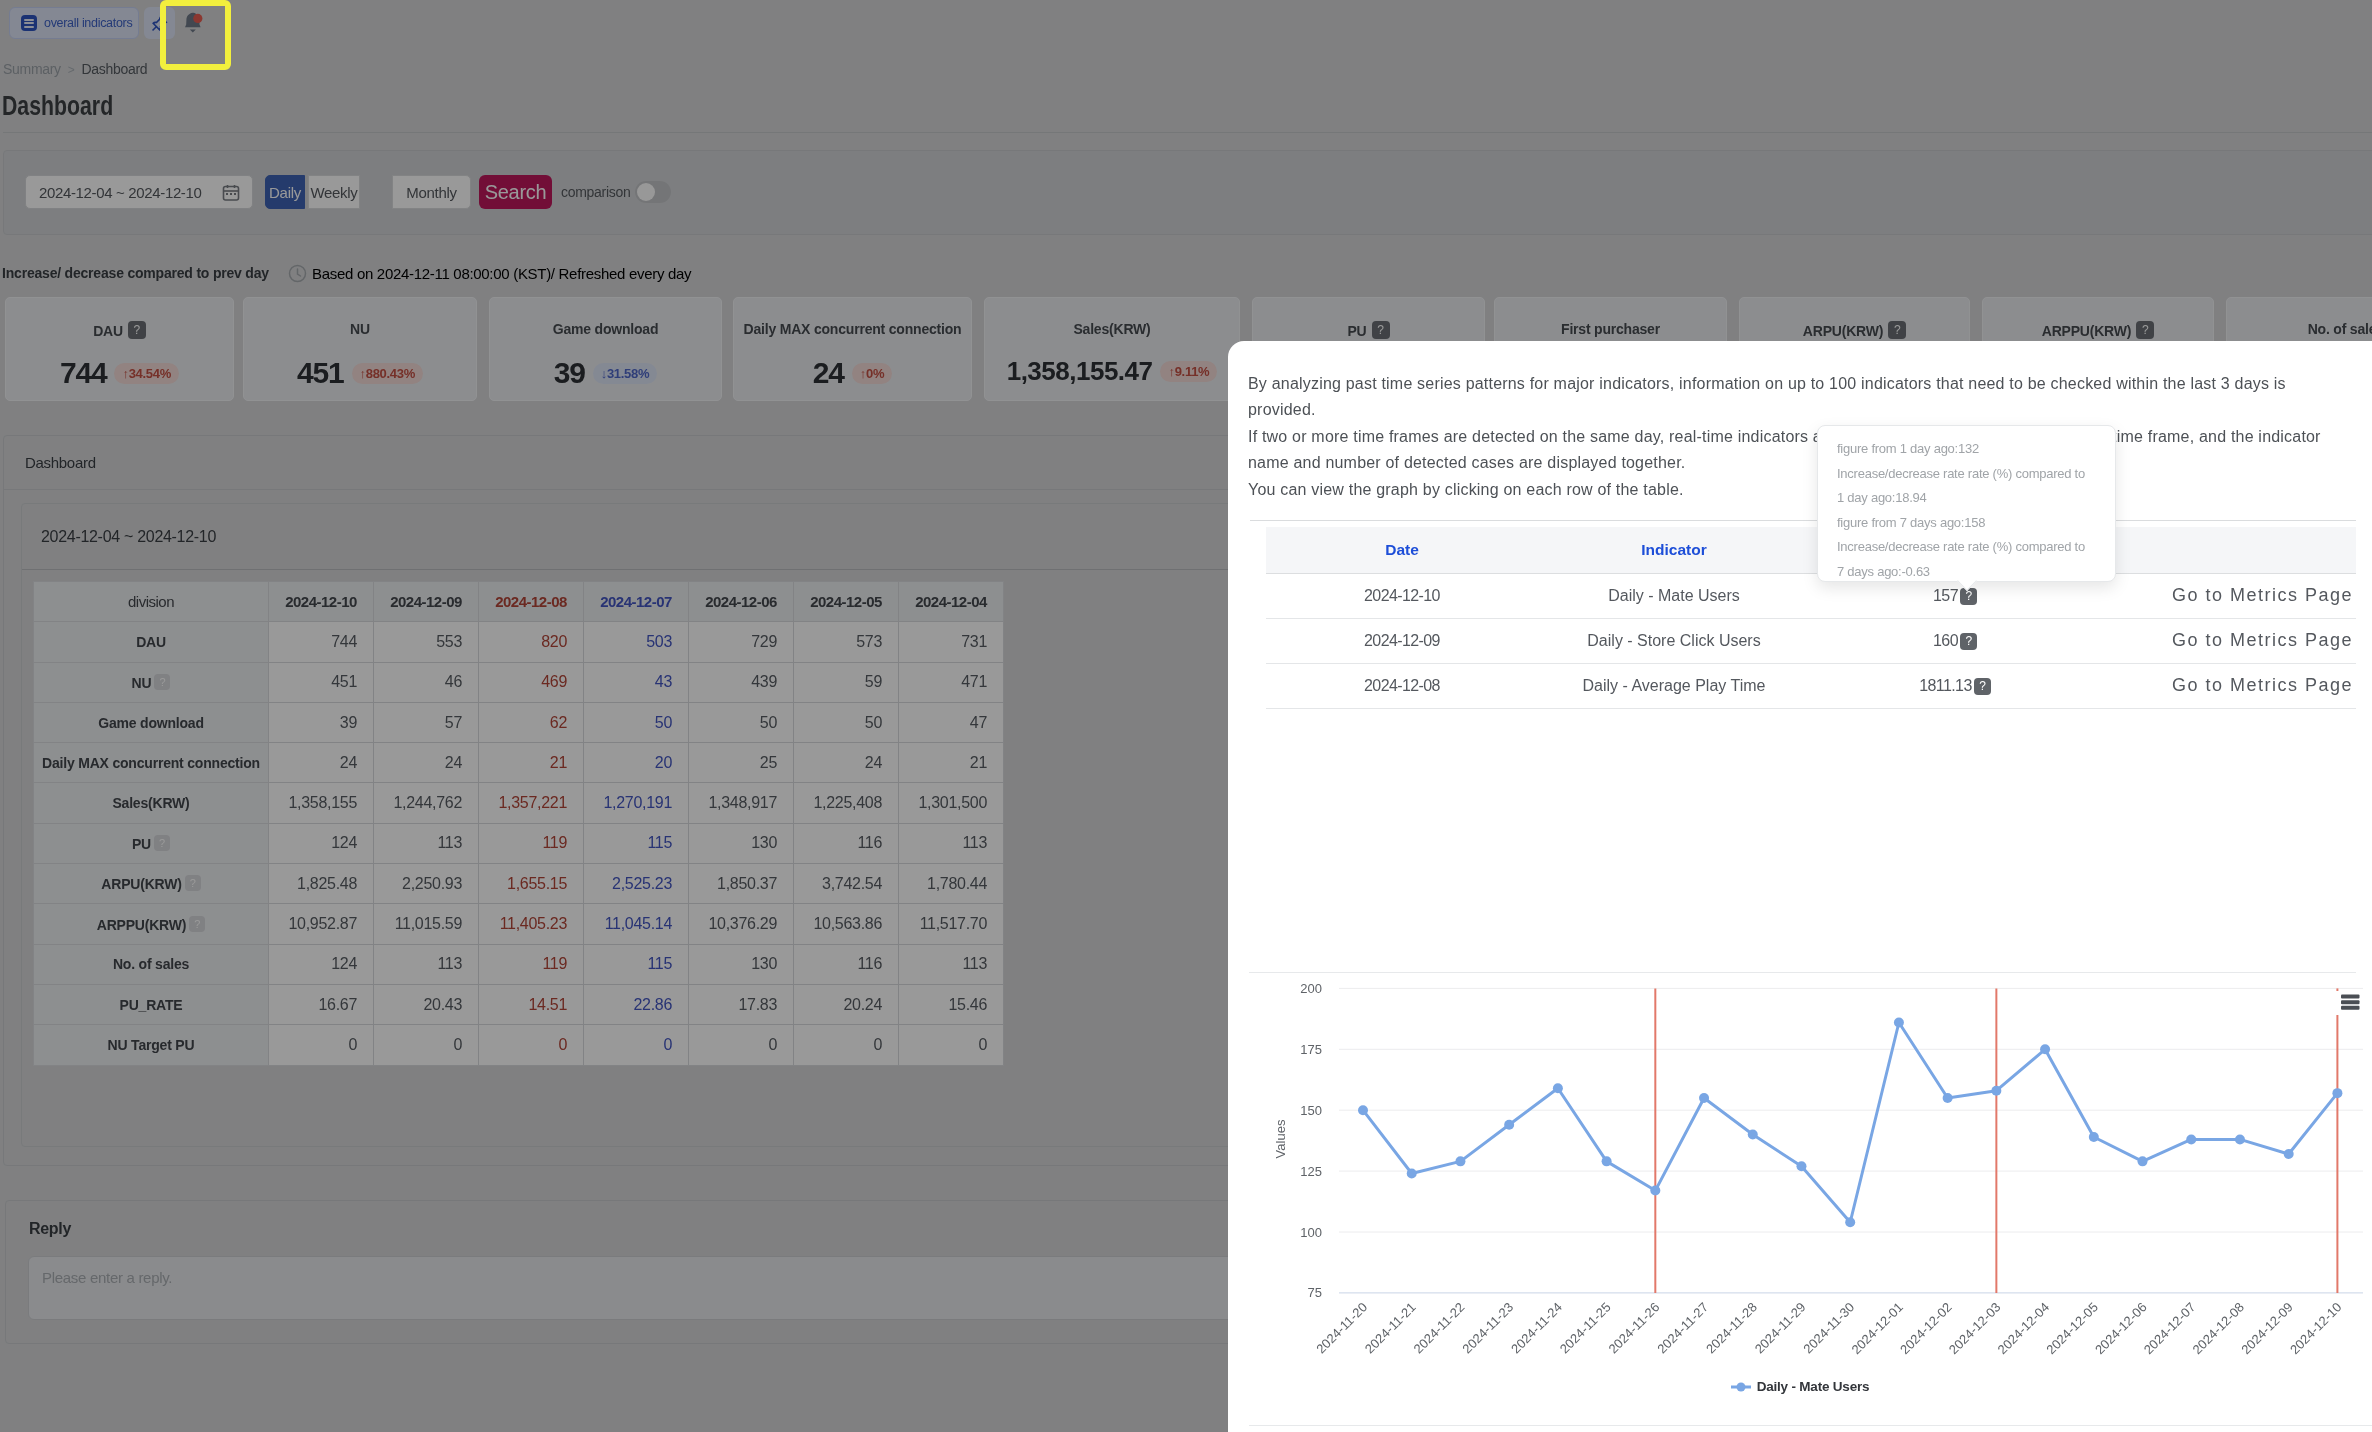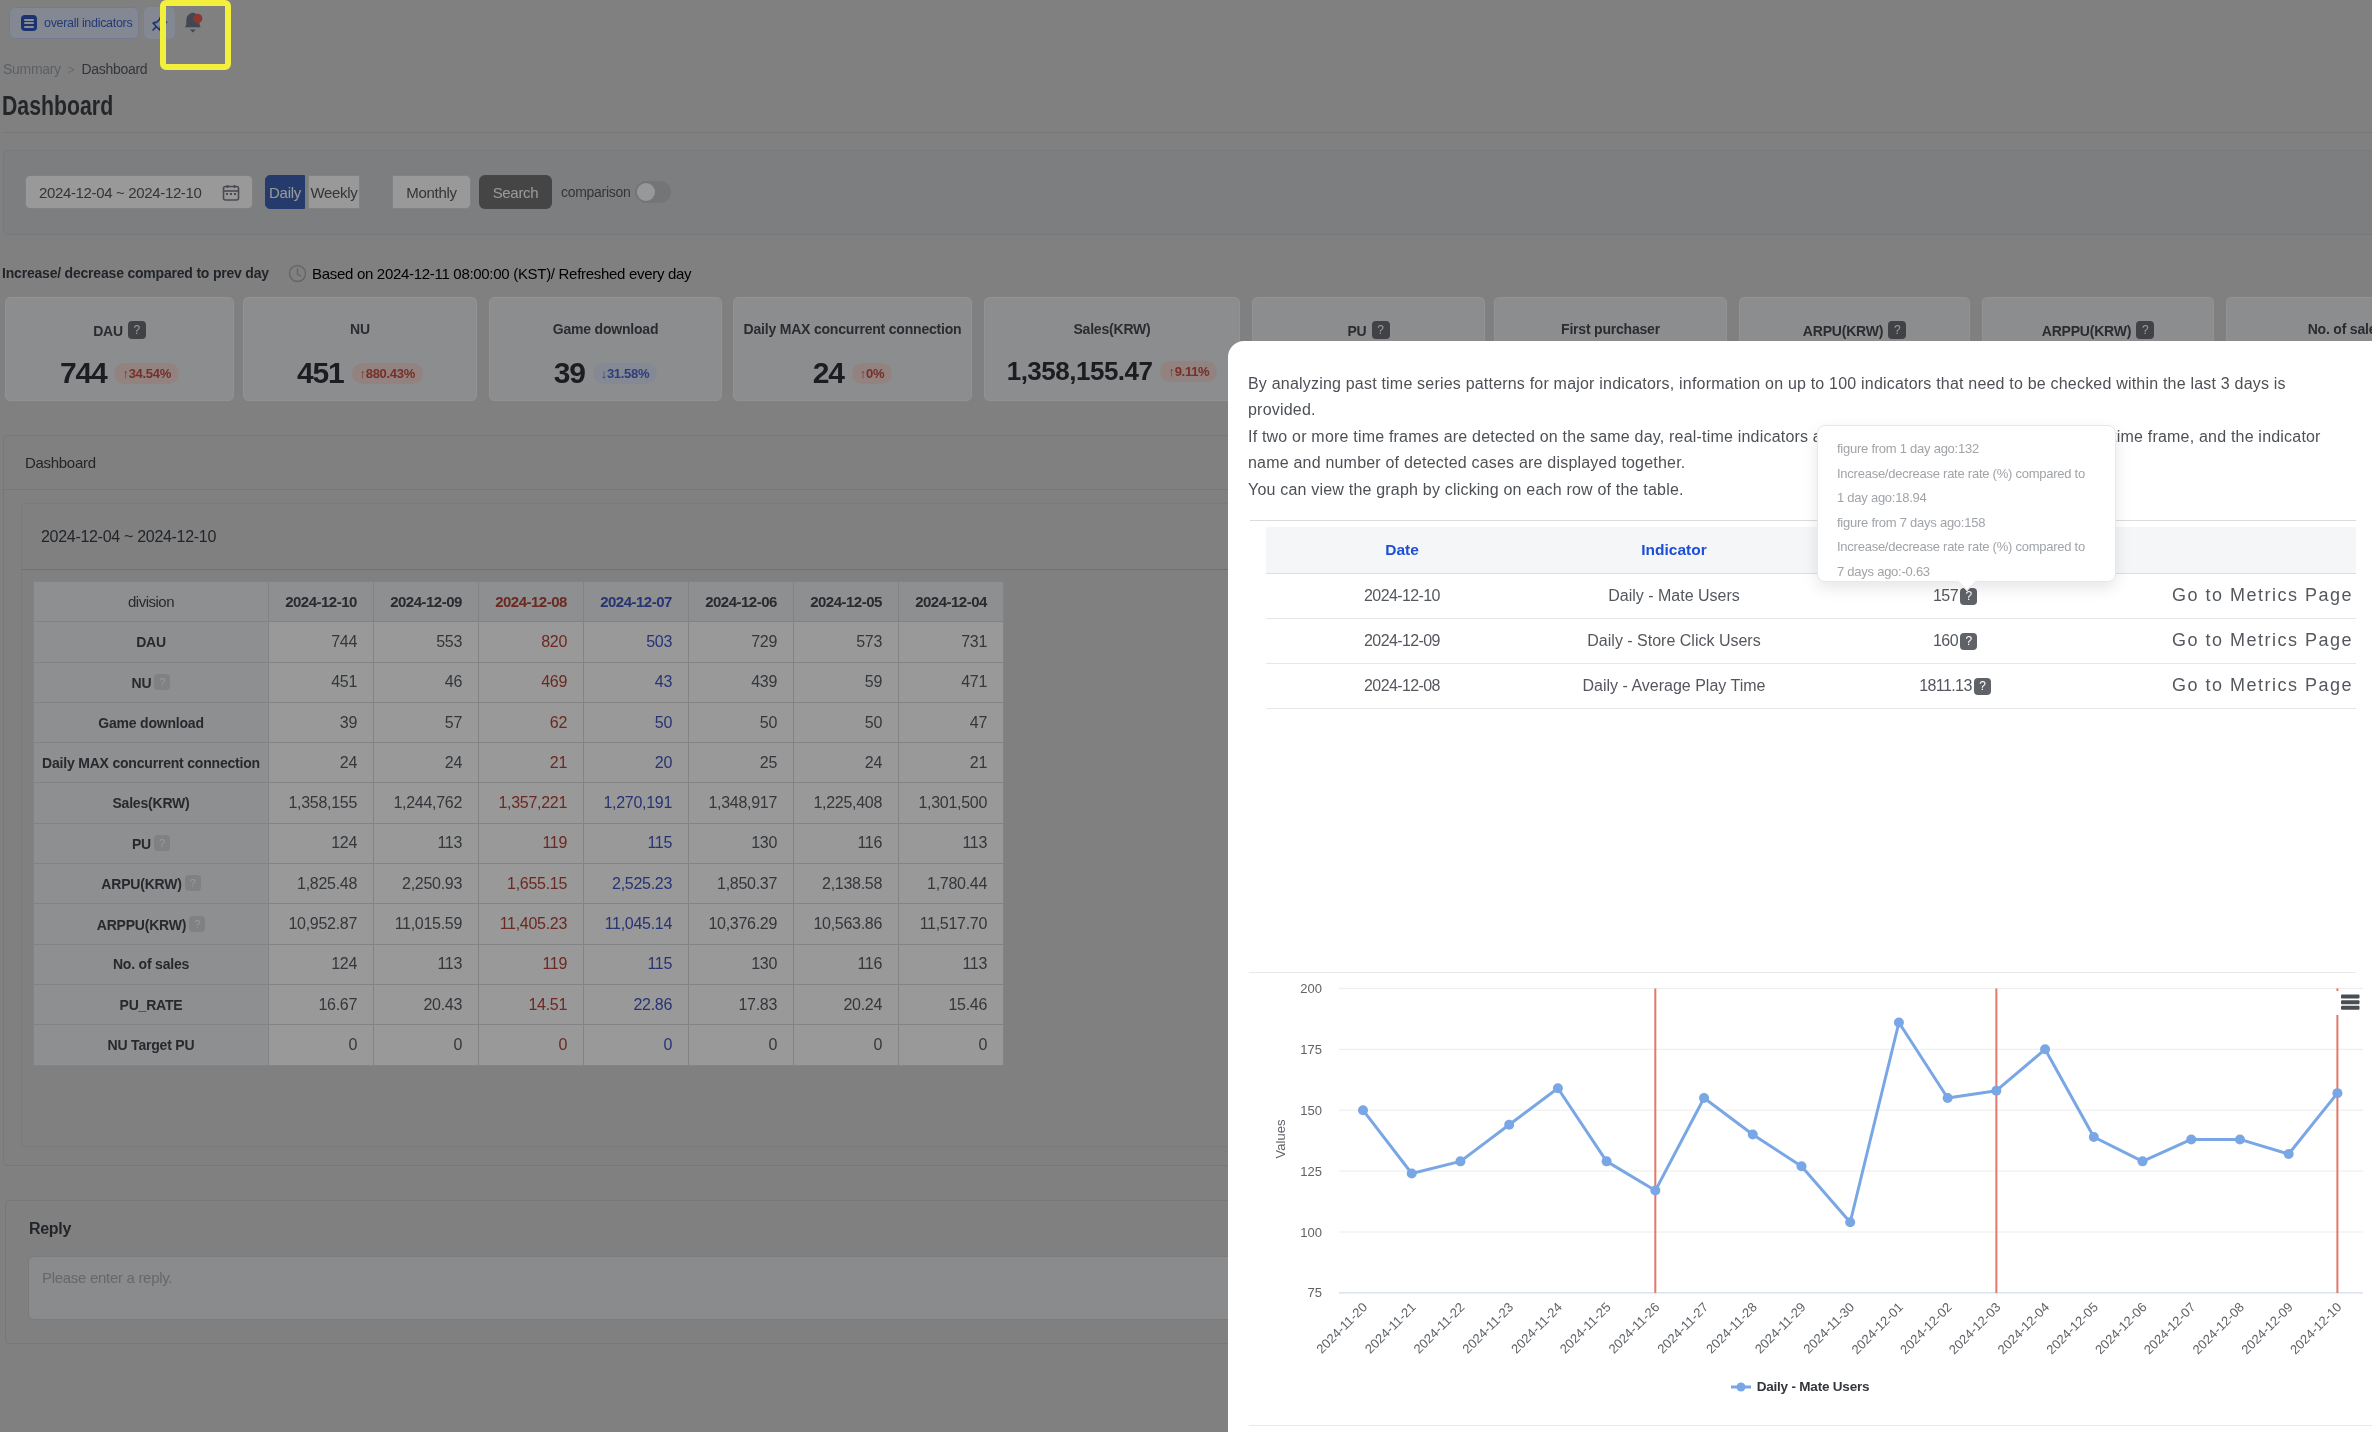--- a/index.html
+++ b/index.html
@@ -16,21 +16,21 @@
   .crumb b { color:#555a60; font-weight:normal; }
   .crumb .sep { margin:0 7px; color:#aab0b6; font-size:12px; }
   .pagetitle { left:2px; top:90px; font-size:28px; font-weight:600; color:#3c4043; transform:scaleX(0.76); transform-origin:0 0; }
   .hr1 { left:3px; top:132px; width:2369px; height:1px; background:#c4c6c9; }
   
   .spanel { left:3px; top:150px; width:2377px; height:85px; background:#d1d3d6; border:1px solid #c7c9cc; border-radius:4px; }
   .dateinput { left:25px; top:175px; width:228px; height:34px; background:#fff; border:1px solid #d6d8da; border-radius:5px; display:flex; align-items:center; }
   .dateinput span { font-size:15px; letter-spacing:-0.35px; color:#55595e; margin-left:13px; }
   .seg { top:175px; height:34px; background:#fff; border:1px solid #d9dbdd; display:flex; align-items:center; justify-content:center; font-size:15px; color:#55595e; letter-spacing:-0.3px; }
   .segon { background:#3f63b5; color:#fff; border-color:#3f63b5; }
-  .searchbtn { left:479px; top:175px; width:73px; height:34px; background:#737373; border-radius:6px; color:#fff; font-size:15px; letter-spacing:-0.3px; display:flex; align-items:center; justify-content:center; }
+  .searchbtn { left:479px; top:175px; width:73px; height:34px; background:#be185d; border-radius:6px; color:#fff; font-size:20px; letter-spacing:-0.3px; display:flex; align-items:center; justify-content:center; }
   .cmplbl { left:561px; top:184px; font-size:14px; color:#55595e; letter-spacing:-0.3px; }
   .toggle { left:635px; top:181px; width:36px; height:22px; background:#c2c4c7; border-radius:11px; }
   .toggle i { position:absolute; left:2px; top:2px; width:18px; height:18px; background:#fdfdfd; border-radius:50%; }
   .incdec { left:2px; top:265px; font-size:14px; font-weight:bold; letter-spacing:-0.2px; color:#3a3e43; }
   .basedon { left:312px; top:265px; font-size:15px; letter-spacing:-0.3px; color:#000000; }
   
   .card { top:297px; height:104px; background:#eaecef; border:1px solid #f2f3f5; border-radius:5px; }
   .ctitle { position:absolute; top:23px; left:0; right:0; text-align:center; font-size:14px; font-weight:600; color:#474b51; letter-spacing:-0.2px; }
   .cval { position:absolute; top:58px; left:0; right:0; display:flex; align-items:center; justify-content:center; gap:8px; }
   .cnum { font-size:30px; font-weight:bold; color:#2e3136; letter-spacing:-1.2px; }
@@ -292,21 +292,21 @@
         <td>116</td>
         <td>113</td>
       </tr>
       <tr>
         <td class="lab">ARPU(KRW)<span class="qbadge qlight">?</span></td>
         <td>1,825.48</td>
         <td>2,250.93</td>
         <td class="rd">1,655.15</td>
         <td class="bl">2,525.23</td>
         <td>1,850.37</td>
-        <td>2,138.58</td>
+        <td>3,742.54</td>
         <td>1,780.44</td>
       </tr>
       <tr>
         <td class="lab">ARPPU(KRW)<span class="qbadge qlight">?</span></td>
         <td>10,952.87</td>
         <td>11,015.59</td>
         <td class="rd">11,405.23</td>
         <td class="bl">11,045.14</td>
         <td>10,376.29</td>
         <td>10,563.86</td>

